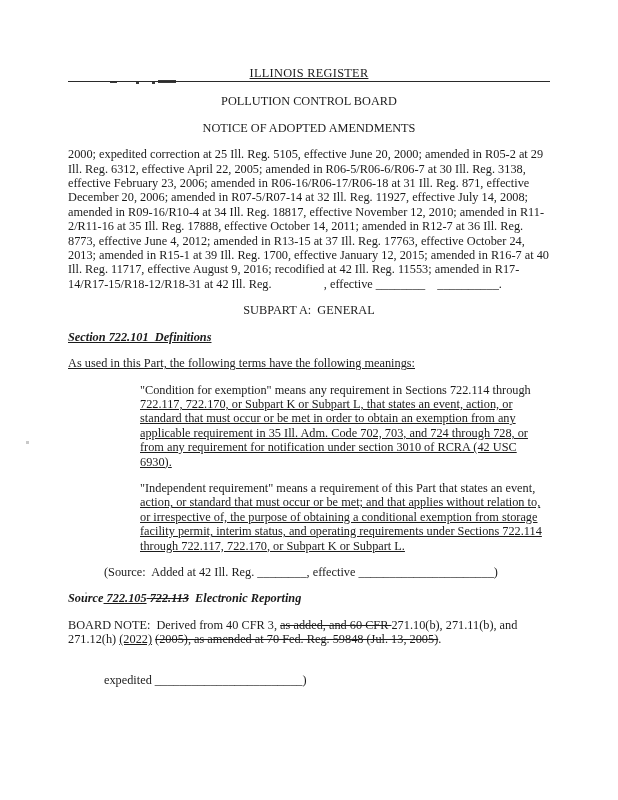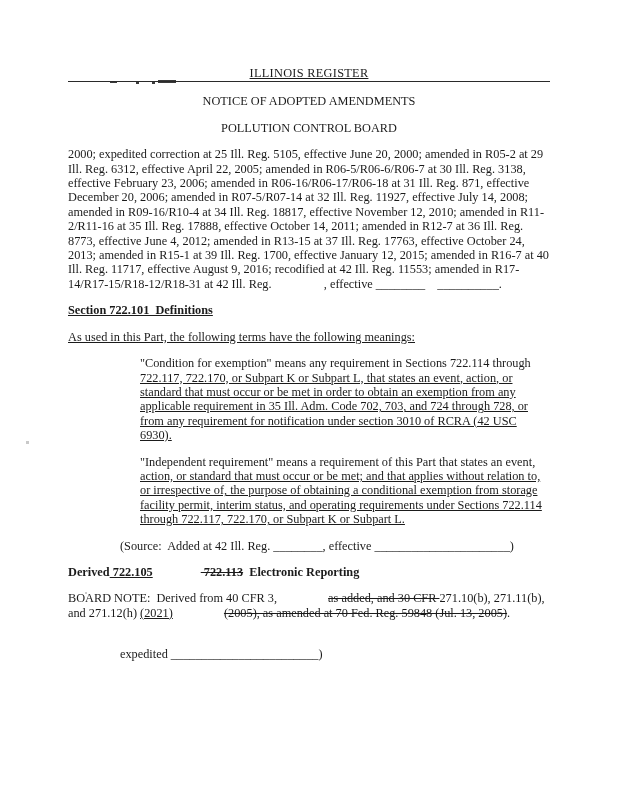--- a/index.html
+++ b/index.html
@@ -37,29 +37,30 @@
   .centered {
     text-align: center;
     margin: 12px 0;
   }
   p, .block {
     margin: 12px 0;
   }
   .section-heading {
     font-weight: bold;
     margin: 12px 0;
+    font-style: italic;
   }
   .bold-underline {
     font-weight: bold;
     text-decoration: underline;
   }
   .indent1 { margin-left: 72px; }
-  .indent-half { margin-left: 52px; font-family: Liberation Serif, serif; }
+  .indent-half { margin-left: 36px; font-family: Liberation Serif, serif; }
   .u { text-decoration: underline; }
-  .s { text-decoration: line-through; margin-left: 48px; }
+  .s { text-decoration: line-through; }
   
   .scan-mark {
     position: absolute;
     background: #3a3a3a;
   }
   .mark-a { left: 110px; top: 81px; width: 7px;  height: 2px; }
   .mark-b { left: 136px; top: 82px; width: 3px;  height: 2px; }
   .mark-c { left: 152px; top: 82px; width: 3px;  height: 2px; }
   .mark-d { left: 158px; top: 80px; width: 18px; height: 3px; }
   .speck {
@@ -78,44 +79,45 @@
   <span class="scan-mark mark-b"></span>
   <span class="scan-mark mark-c"></span>
   <span class="scan-mark mark-d"></span>
   <span class="speck speck-a"></span>
   <span class="speck speck-b"></span>
 
   <div class="header-rule">
     <span class="register-title">ILLINOIS REGISTER</span>
   </div>
 
+  <div class="centered">POLLUTION CONTROL BOARD</div>
+
   <div class="centered">NOTICE OF ADOPTED AMENDMENTS</div>
-
-  <div class="centered">POLLUTION CONTROL BOARD</div>
 
   <p>2000; expedited correction at 25 Ill. Reg. 5105, effective June 20, 2000; amended in R05-2 at 29 Ill. Reg. 6312, effective April 22, 2005; amended in R06-5/R06-6/R06-7 at 30 Ill. Reg. 3138, effective February 23, 2006; amended in R06-16/R06-17/R06-18 at 31 Ill. Reg. 871, effective December 20, 2006; amended in R07-5/R07-14 at 32 Ill. Reg. 11927, effective July 14, 2008; amended in R09-16/R10-4 at 34 Ill. Reg. 18817, effective November 12, 2010; amended in R11-2/R11-16 at 35 Ill. Reg. 17888, effective October 14, 2011; amended in R12-7 at 36 Ill. Reg. 8773, effective June 4, 2012; amended in R13-15 at 37 Ill. Reg. 17763, effective October 24, 2013; amended in R15-1 at 39 Ill. Reg. 1700, effective January 12, 2015; amended in R16-7 at 40 Ill. Reg. 11717, effective August 9, 2016; recodified at 42 Ill. Reg. 11553; amended in R17-14/R17-15/R18-12/R18-31 at 42 Ill. Reg. &nbsp;&nbsp;&nbsp;&nbsp;&nbsp;&nbsp;&nbsp;&nbsp;&nbsp;&nbsp;&nbsp;&nbsp;&nbsp;&nbsp;&nbsp;&nbsp;, effective ________&nbsp;&nbsp;&nbsp;&nbsp;__________.</p>
 
+  <div class="centered">SUBPART A:&nbsp; GENERAL</div>
 
   <div class="section-heading">
     <span class="bold-underline">Section 722.101&nbsp; Definitions</span>
   </div>
 
   <p>
     <span class="u">As used in this Part, the following terms have the following meanings:</span>
   </p>
 
   <p class="indent1"><span>"Condition for exemption" means any requirement in Sections 722.114 through </span><span class="u">722.117, 722.170, or Subpart K or Subpart L, that states an event, action, or standard that must occur or be met in order to obtain an exemption from any applicable requirement in 35 Ill. Adm. Code 702, 703, and 724 through 728, or from any requirement for notification under section 3010 of RCRA (42 USC 6930).</span></p>
 
   <p class="indent1"><span>"Independent requirement" means a requirement of this Part that states an event, </span><span class="u">action, or standard that must occur or be met; and that applies without relation to, or irrespective of, the purpose of obtaining a conditional exemption from storage facility permit, interim status, and operating requirements under Sections 722.114 through 722.117, 722.170, or Subpart K or Subpart L.</span></p>
 
   <p class="indent-half">(Source:&nbsp; Added at 42 Ill. Reg. ________, effective ______________________)</p>
 
-  <div class="section-heading"><span>Derived</span><span class="u">&nbsp;722.105</span><span class="s">&nbsp;722.113</span><span>&nbsp; Electronic Reporting</span></div>
+  <div class="section-heading"><span>Source</span><span class="u">&nbsp;722.105</span><span class="s">&nbsp;722.113</span><span>&nbsp; Electronic Reporting</span></div>
 
 
-  <p><span>BOARD NOTE:&nbsp; Derived from 40 CFR 3, </span><span class="s">as added, and 30 CFR </span><span>271.10(b), 271.11(b), and 271.12(h) </span><span class="u">(2021)</span><span> </span><span class="s">(2005), as amended at 70 Fed. Reg. 59848 (Jul. 13, 2005)</span><span>.</span></p>
+  <p><span>BOARD NOTE:&nbsp; Derived from 40 CFR 3, </span><span class="s">as added, and 60 CFR </span><span>271.10(b), 271.11(b), and 271.12(h) </span><span class="u">(2022)</span><span> </span><span class="s">(2005), as amended at 70 Fed. Reg. 59848 (Jul. 13, 2005)</span><span>.</span></p>
 
   <p class="indent-half">
     <br>
     <span>expedited ________________________)</span>
   </p>
 
 </div>
 
 </body></html>

